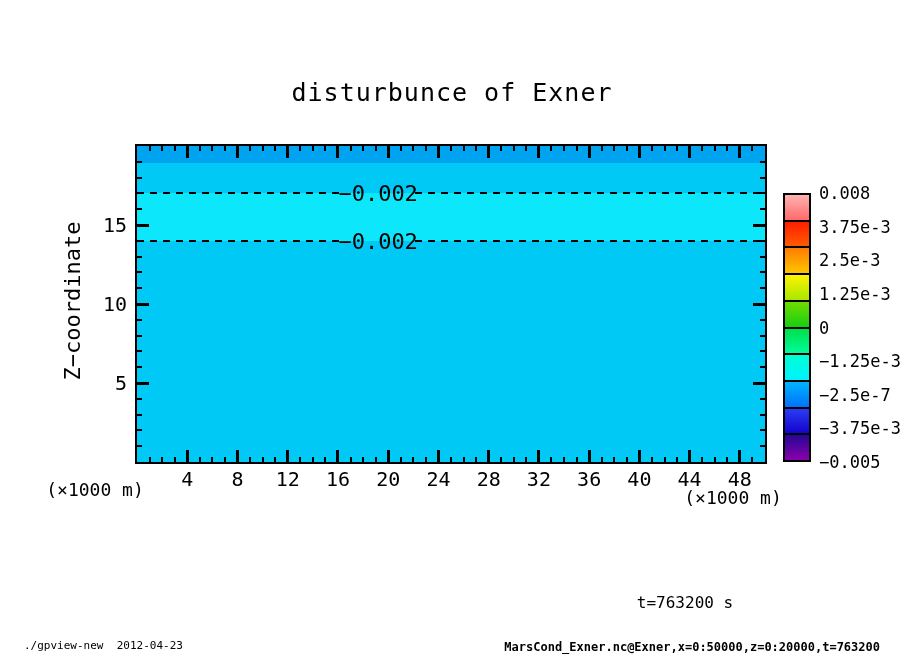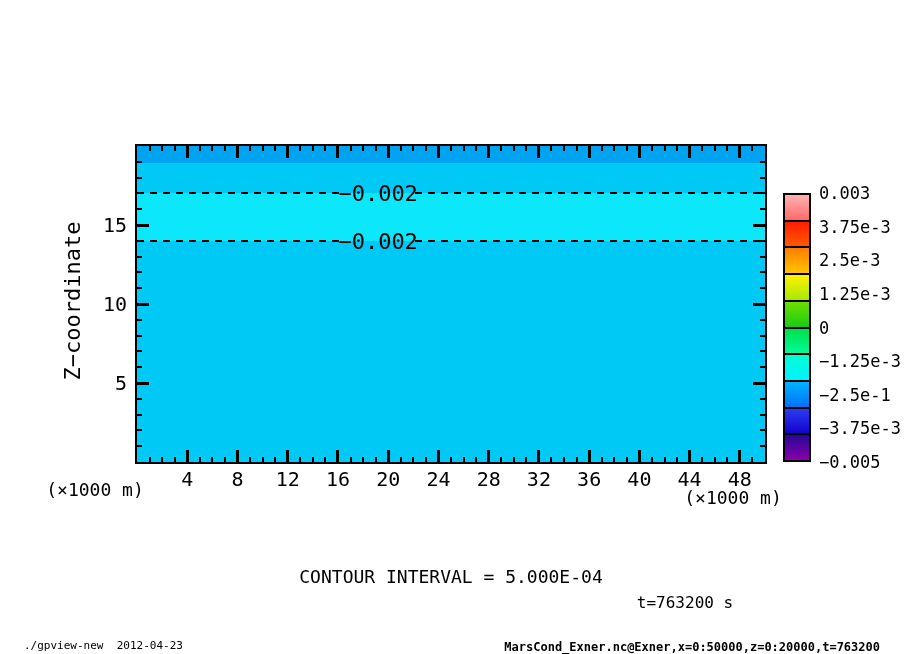--- a/index.html
+++ b/index.html
@@ -40,20 +40,21 @@
   .footer-left{position:absolute;left:24px;top:639px;font-size:11px;font-weight:normal;white-space:pre;}
   .footer-right{position:absolute;right:24px;top:640px;font-size:12px;font-weight:bold;white-space:pre;}
   .tick{position:absolute;background:#000;}
   .cseg{position:absolute;height:2px;background:repeating-linear-gradient(90deg,#000 0 7px,transparent 7px 13px);}
   .clabel{position:absolute;transform:translate(-50%,-50%);font-size:22px;white-space:pre;}
 </style>
 </head>
 <body>
 
 <div class="canvas">
+  <div class="title">disturbunce of Exner</div>
 
   <div class="plot">
       <div style="position: absolute; left: 0px; width: 628px; top: 0px; height: 17.38px; background: rgb(0, 163, 239);"></div>
       <div style="position: absolute; left: 0px; width: 628px; top: 17.38px; height: 30.02px; background: rgb(0, 201, 245);"></div>
       <div style="position: absolute; left: 0px; width: 628px; top: 47.4px; height: 47.4px; background: rgb(12, 231, 251);"></div>
       <div style="position: absolute; left: 0px; width: 628px; top: 94.8px; height: 221.2px; background: rgb(0, 201, 245);"></div>
       <div class="tick" style="position: absolute; left: 11.56px; width: 2px; height: 5px; background: rgb(0, 0, 0); top: 0px;"></div>
       <div class="tick" style="position: absolute; left: 11.56px; width: 2px; height: 5px; background: rgb(0, 0, 0); bottom: 0px;"></div>
       <div class="tick" style="position: absolute; left: 24.12px; width: 2px; height: 5px; background: rgb(0, 0, 0); top: 0px;"></div>
       <div class="tick" style="position: absolute; left: 24.12px; width: 2px; height: 5px; background: rgb(0, 0, 0); bottom: 0px;"></div>
@@ -228,29 +229,28 @@
       <div class="seg" style="background: linear-gradient(rgb(255, 125, 0), rgb(255, 196, 0));"></div>
       <div class="seg" style="background: linear-gradient(rgb(255, 242, 0), rgb(168, 232, 0));"></div>
       <div class="seg" style="background: linear-gradient(rgb(111, 220, 0), rgb(24, 206, 18));"></div>
       <div class="seg" style="background: linear-gradient(rgb(0, 224, 74), rgb(0, 252, 154));"></div>
       <div class="seg" style="background: linear-gradient(rgb(0, 255, 210), rgb(0, 242, 255));"></div>
       <div class="seg" style="background: linear-gradient(rgb(0, 180, 255), rgb(0, 114, 248));"></div>
       <div class="seg" style="background: linear-gradient(rgb(43, 60, 242), rgb(20, 3, 206));"></div>
       <div class="seg" style="background: linear-gradient(rgb(37, 7, 149), rgb(138, 0, 171));"></div>
     </div>
   <div class="cbarlabels">
-      <span style="top: 0px;">0.003</span>
+      <span style="top: 0px;">0.008</span>
       <span style="top: 33.625px;">3.75e-3</span>
       <span style="top: 67.25px;">2.5e-3</span>
       <span style="top: 100.875px;">1.25e-3</span>
       <span style="top: 134.5px;">0</span>
       <span style="top: 168.125px;">−1.25e-3</span>
-      <span style="top: 201.75px;">−2.5e-1</span>
+      <span style="top: 201.75px;">−2.5e-7</span>
       <span style="top: 235.375px;">−3.75e-3</span>
       <span style="top: 269px;">−0.005</span>
     </div>
 
-  <div class="note-contour">CONTOUR INTERVAL = 5.000E-04</div>
   <div class="note-time">t=763200 s</div>
 
   <div class="footer-left">./gpview-new  2012-04-23</div>
   <div class="footer-right">MarsCond_Exner.nc@Exner,x=0:50000,z=0:20000,t=763200</div>
 </div>
 
 </body></html>

